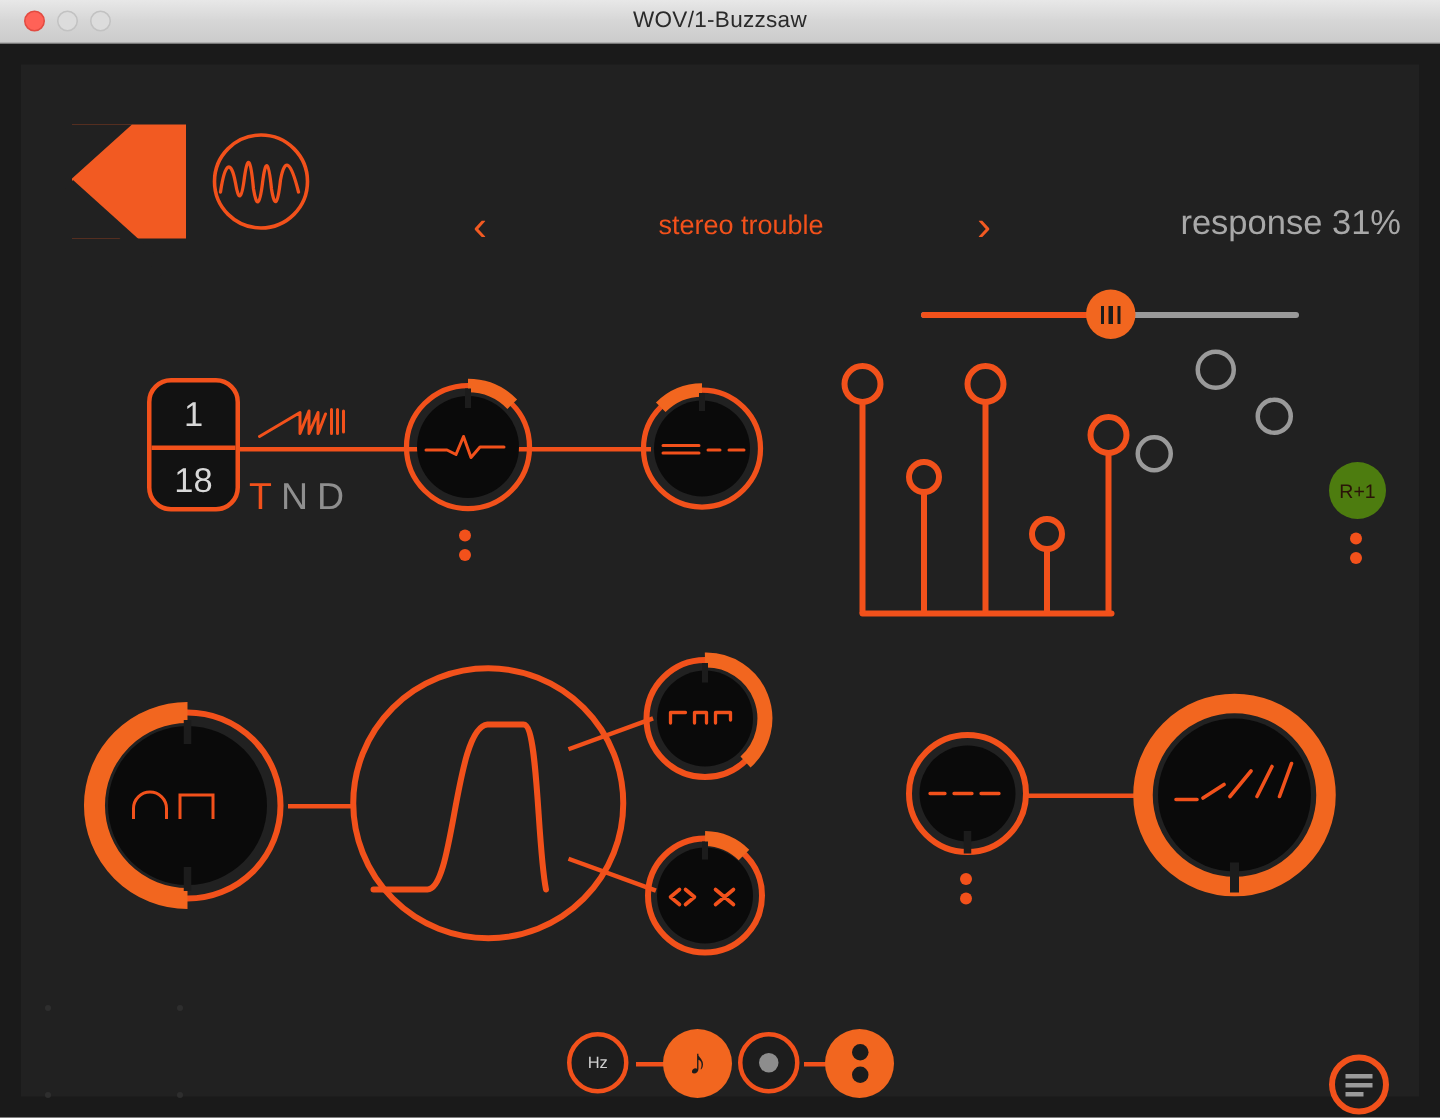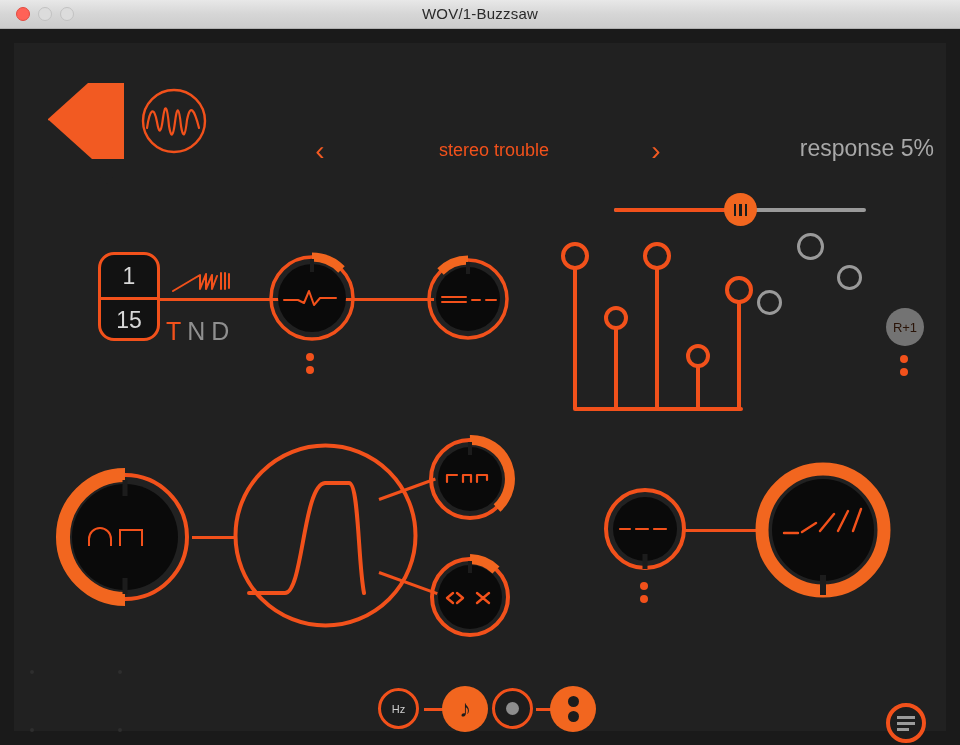--- a/index.html
+++ b/index.html
@@ -64,21 +64,21 @@
 
   .tnd{position:absolute;left:152px;top:274px;font-size:25px;letter-spacing:6px;}
   .tnd .on{color:#f2511b;} .tnd .off{color:#8f8f8f;}
 
   .ramp{position:absolute;left:158px;top:222px;width:62px;height:34px;}
 
   
   .seq{position:absolute;left:546px;top:196px;width:200px;height:180px;}
   .ghost{position:absolute;border:3px solid #9a9a9a;border-radius:50%;box-sizing:border-box;}
   .rbadge{position:absolute;left:872px;top:265px;width:38px;height:38px;border-radius:50%;
-     background:#737373;color:#2a1408;font-size:13px;display:flex;align-items:center;
+     background:#4d7c0f;color:#2a1408;font-size:13px;display:flex;align-items:center;
      justify-content:center;cursor:pointer;}
 
   
   .tg{position:absolute;border-radius:50%;box-sizing:border-box;cursor:pointer;}
   .tg.off{border:3px solid #f2511b;background:#1d1d1d;}
   .tg.on{background:#f2661f;}
   .tg .lbl{position:absolute;left:0;top:0;width:100%;height:100%;display:flex;
      align-items:center;justify-content:center;color:#cfcfcf;font-size:11px;}
   .tg.on .lbl{color:#1c1c1c;}
   .dotmark{width:13px;height:13px;border-radius:50%;background:#8d8d8d;}
@@ -120,39 +120,39 @@
         <path d="M6 40 C9 20,13 18,16 34 C18 46,20 46,22 30 C24 16,26 16,28 38
                  C30 50,32 50,34 34 C36 18,38 18,40 38 C42 50,44 50,46 32
                  C49 16,53 20,58 40" fill="none" stroke="#f2511b" stroke-width="2.2" stroke-linecap="round" stroke-linejoin="round"></path>
       </svg>
     </div>
 
     <div class="nav-arrow nav-prev">‹</div>
     <div class="preset-name">stereo trouble</div>
     <div class="nav-arrow nav-next">›</div>
 
-    <div class="response-label">response 5%</div>
+    <div class="response-label">response 31%</div>
 
     <div class="slider">
       <div class="track-off"></div>
       <div class="track-on"></div>
       <div class="thumb">
             <i></i>
             <i></i>
             <i></i>
           </div>
     </div>
 
     <div class="wire" style="left:146px;top:255px;width:120px;"></div>
     <div class="wire" style="left:330px;top:255px;width:90px;"></div>
 
     <div class="stepbox">
       <div class="num n1">1</div>
       <div class="div"></div>
-      <div class="num n2">15</div>
+      <div class="num n2">18</div>
     </div>
 
     <div class="ramp">
       <svg width="62" height="34" viewBox="0 0 62 34">
         <path d="M1 26 L28 10 L28 24 L34 9 L34 24 L40 10 L40 24 L45 11
                  M49 8 L49 24 M53 8 L53 24 M57 9 L57 23" fill="none" stroke="#f2511b" stroke-width="2" stroke-linecap="round" stroke-linejoin="round"></path>
       </svg>
     </div>
 
     <div class="tnd">

